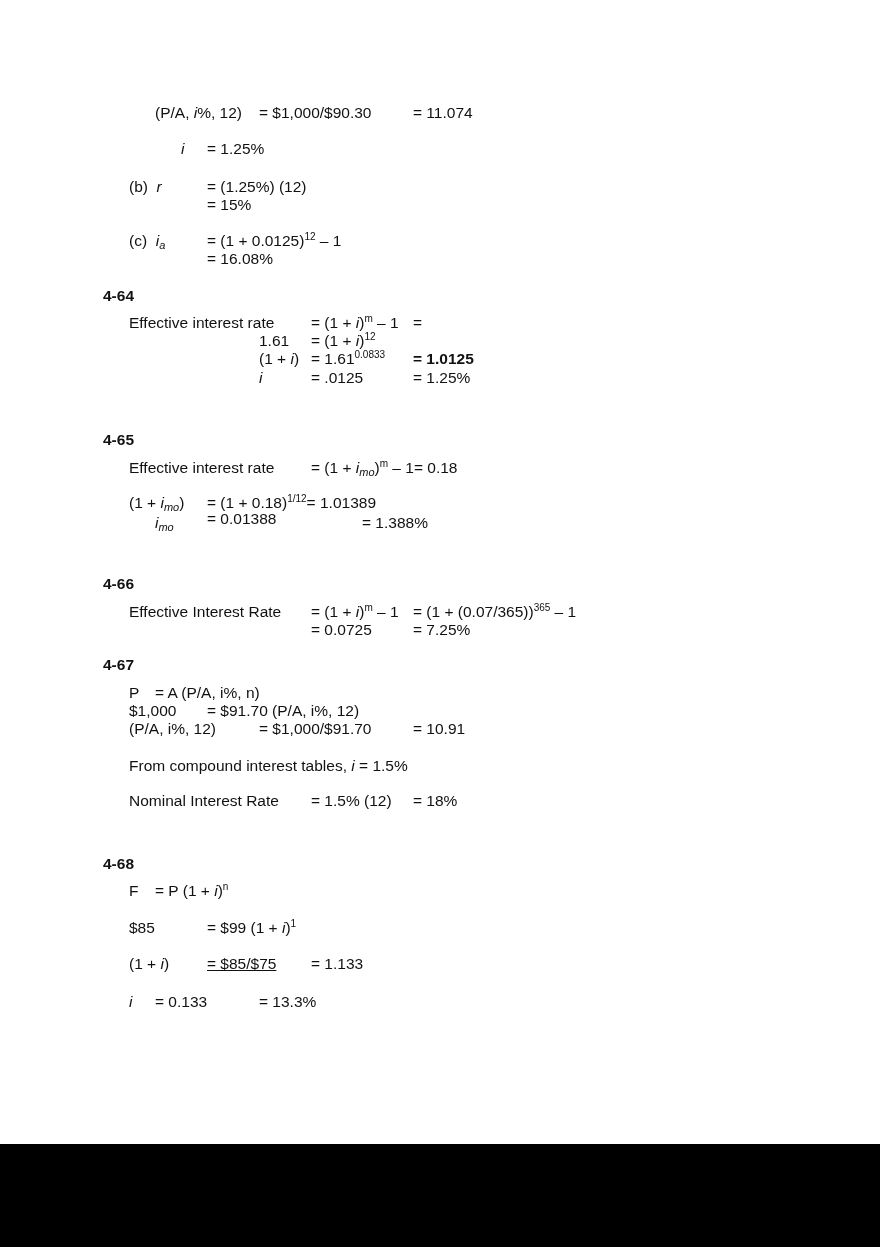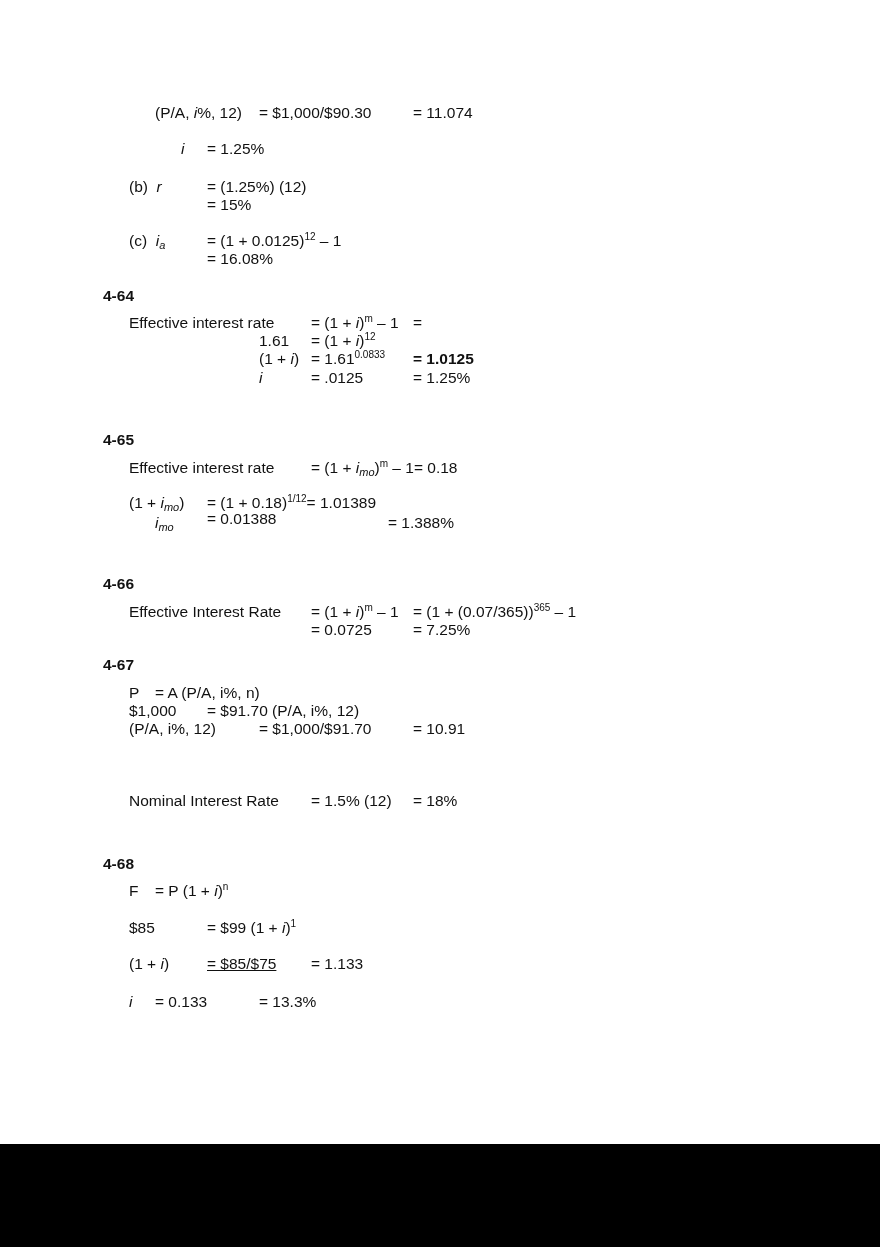--- a/index.html
+++ b/index.html
@@ -54,41 +54,42 @@
 
   <div class="t h" style="left:103px;top:431px;">4-65</div>
   <div class="t" style="left:129px;top:459px;">Effective interest rate</div>
   <div class="t" style="left:311px;top:459px;"><span>= (1 + </span><i>i</i><sub><i>mo</i></sub><span>)</span><sup>m</sup><span> – 1= 0.18</span></div>
 
   <div class="t" style="left:129px;top:494px;"><span>(1 + </span><i>i</i><sub><i>mo</i></sub><span>)</span></div>
   <div class="t" style="left:207px;top:494px;"><span>= (1 + 0.18)</span><sup>1/12</sup><span>= 1.01389</span></div>
 
   <div class="t" style="left:155px;top:514px;"><i>i</i><sub><i>mo</i></sub></div>
   <div class="t" style="left:207px;top:484px;margin-top:26px;">= 0.01388</div>
-  <div class="t" style="left:362px;top:514px;margin-left:26px;">= 1.388%</div>
+  <div class="t" style="left:362px;top:514px;">= 1.388%</div>
 
   <div class="t h" style="left:103px;top:575px;">4-66</div>
   <div class="t" style="left:129px;top:603px;">Effective Interest Rate</div>
   <div class="t" style="left:311px;top:603px;"><span>= (1 + </span><i>i</i><span>)</span><sup>m</sup><span> – 1</span></div>
   <div class="t" style="left:413px;top:603px;"><span>= (1 + (0.07/365))</span><sup>365</sup><span> – 1</span></div>
 
   <div class="t" style="left:311px;top:621px;">= 0.0725</div>
   <div class="t" style="left:413px;top:621px;">= 7.25%</div>
 
   <div class="t h" style="left:103px;top:656px;">4-67</div>
   <div class="t" style="left:129px;top:684px;">P</div>
   <div class="t" style="left:155px;top:684px;">= A (P/A, i%, n)</div>
 
   <div class="t" style="left:129px;top:702px;">$1,000</div>
   <div class="t" style="left:207px;top:702px;">= $91.70 (P/A, i%, 12)</div>
 
   <div class="t" style="left:129px;top:720px;">(P/A, i%, 12)</div>
   <div class="t" style="left:259px;top:720px;">= $1,000/$91.70</div>
   <div class="t" style="left:413px;top:720px;">= 10.91</div>
 
+  <div class="t" style="left:129px;top:757px;"><span>From compound interest tables, </span><i>i</i><span> = 1.5%</span></div>
 
   <div class="t" style="left:129px;top:792px;">Nominal Interest Rate</div>
   <div class="t" style="left:311px;top:792px;">= 1.5% (12)</div>
   <div class="t" style="left:413px;top:792px;">= 18%</div>
 
   <div class="t h" style="left:103px;top:855px;">4-68</div>
   <div class="t" style="left:129px;top:882px;">F</div>
   <div class="t" style="left:155px;top:882px;"><span>= P (1 + </span><i>i</i><span>)</span><sup>n</sup></div>
 
   <div class="t" style="left:129px;top:919px;">$85</div>

